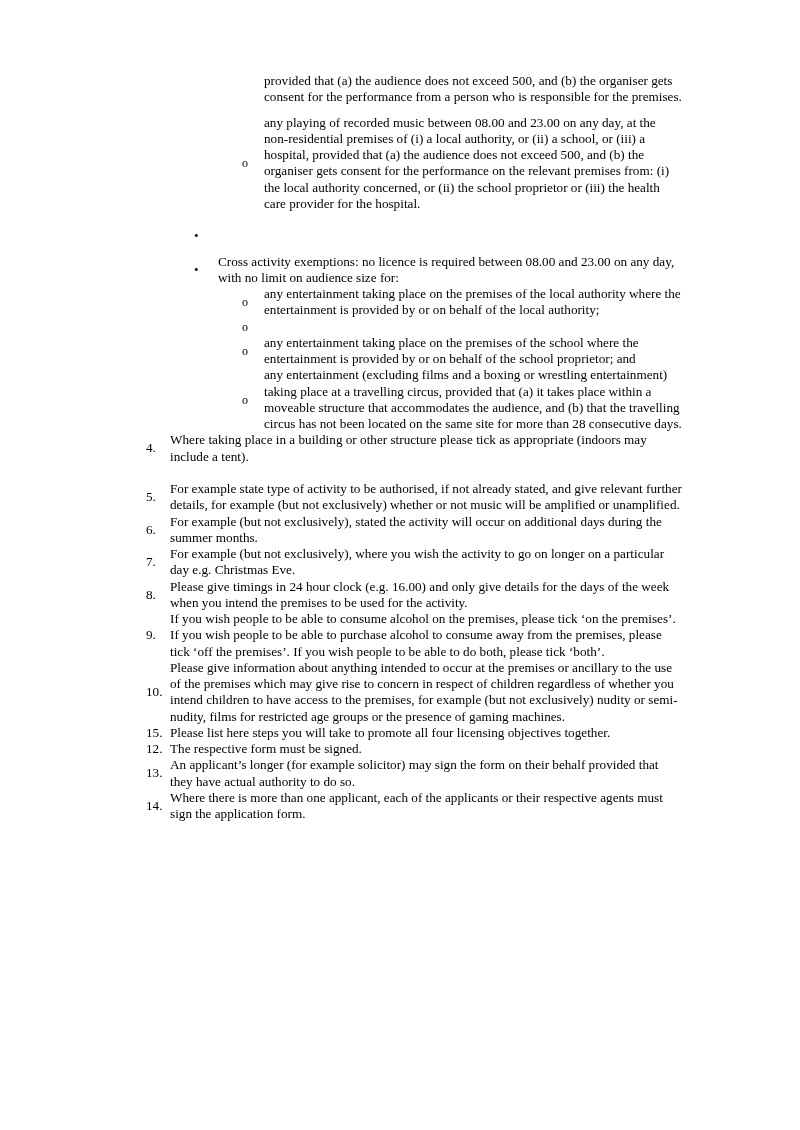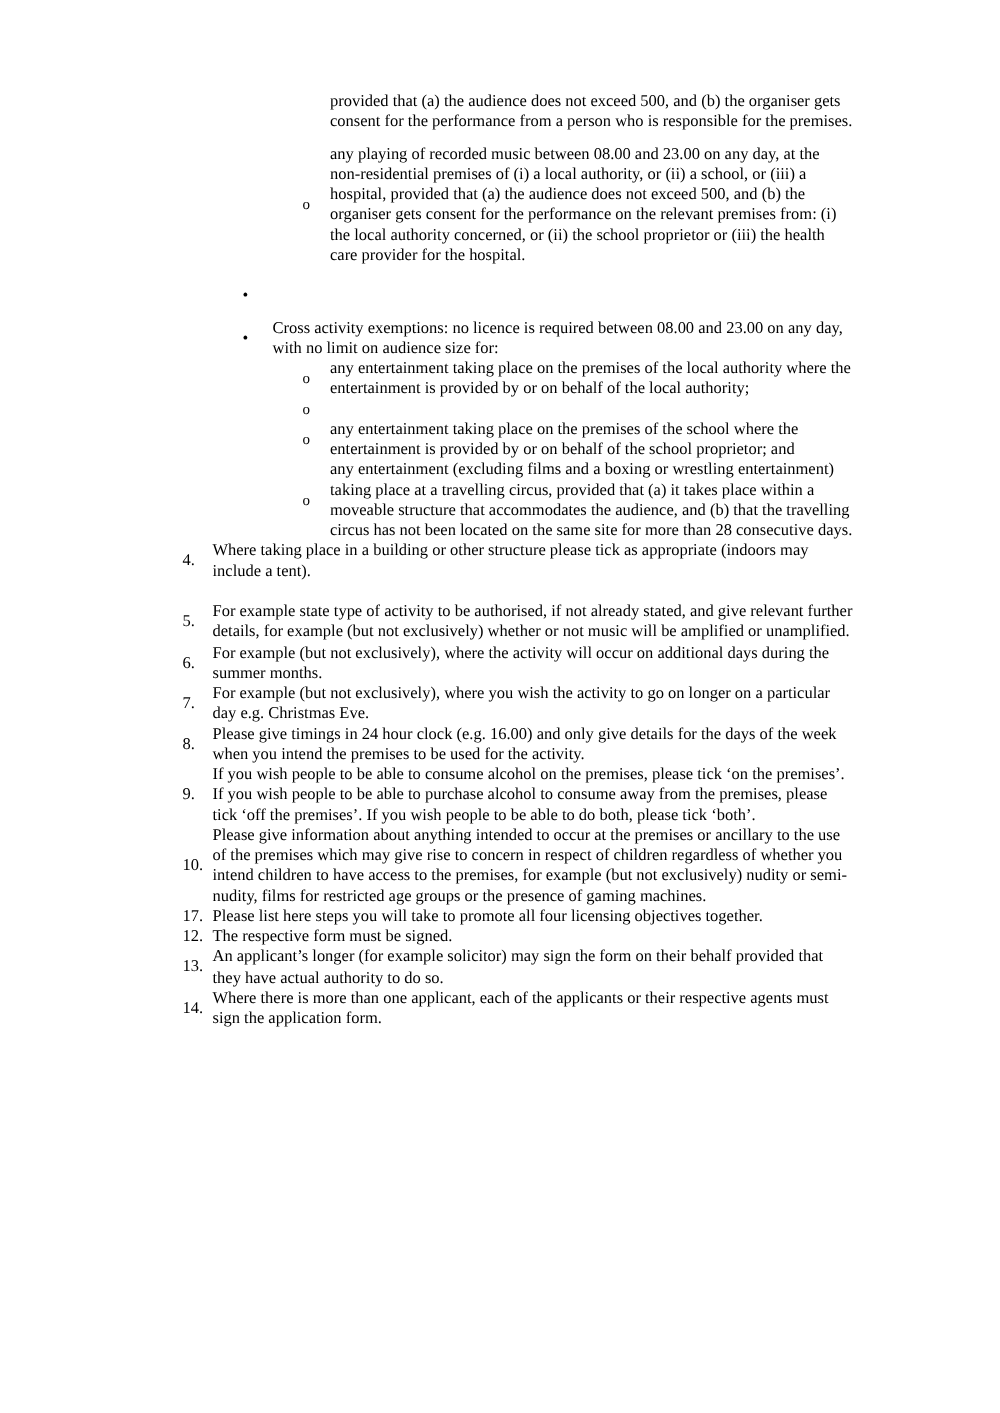--- a/index.html
+++ b/index.html
@@ -83,40 +83,40 @@
         <span class="marker num-marker">4.</span>
         <span class="text">Where taking place in a building or other structure please tick as appropriate (indoors may include a tent).</span>
       </div>
       <div class="spacer-line"></div>
       <div class="row row-num">
         <span class="marker num-marker">5.</span>
         <span class="text">For example state type of activity to be authorised, if not already stated, and give relevant further details, for example (but not exclusively) whether or not music will be amplified or unamplified.</span>
       </div>
       <div class="row row-num">
         <span class="marker num-marker">6.</span>
-        <span class="text">For example (but not exclusively), where the activity will occur on additional days during the summer months.</span>
+        <span class="text">For example (but not exclusively), stated the activity will occur on additional days during the summer months.</span>
       </div>
       <div class="row row-num">
         <span class="marker num-marker">7.</span>
         <span class="text">For example (but not exclusively), where you wish the activity to go on longer on a particular day e.g. Christmas Eve.</span>
       </div>
       <div class="row row-num">
         <span class="marker num-marker">8.</span>
         <span class="text">Please give timings in 24 hour clock (e.g. 16.00) and only give details for the days of the week when you intend the premises to be used for the activity.</span>
       </div>
       <div class="row row-num">
         <span class="marker num-marker">9.</span>
         <span class="text">If you wish people to be able to consume alcohol on the premises, please tick ‘on the premises’. If you wish people to be able to purchase alcohol to consume away from the premises, please tick ‘off the premises’. If you wish people to be able to do both, please tick ‘both’.</span>
       </div>
       <div class="row row-num">
         <span class="marker num-marker">10.</span>
         <span class="text">Please give information about anything intended to occur at the premises or ancillary to the use of the premises which may give rise to concern in respect of children regardless of whether you intend children to have access to the premises, for example (but not exclusively) nudity or semi-nudity, films for restricted age groups or the presence of gaming machines.</span>
       </div>
       <div class="row row-num">
-        <span class="marker num-marker">17.</span>
+        <span class="marker num-marker">15.</span>
         <span class="text">Please list here steps you will take to promote all four licensing objectives together.</span>
       </div>
       <div class="row row-num">
         <span class="marker num-marker">12.</span>
         <span class="text">The respective form must be signed.</span>
       </div>
       <div class="row row-num">
         <span class="marker num-marker">13.</span>
         <span class="text">An applicant’s longer (for example solicitor) may sign the form on their behalf provided that they have actual authority to do so.</span>
       </div>

